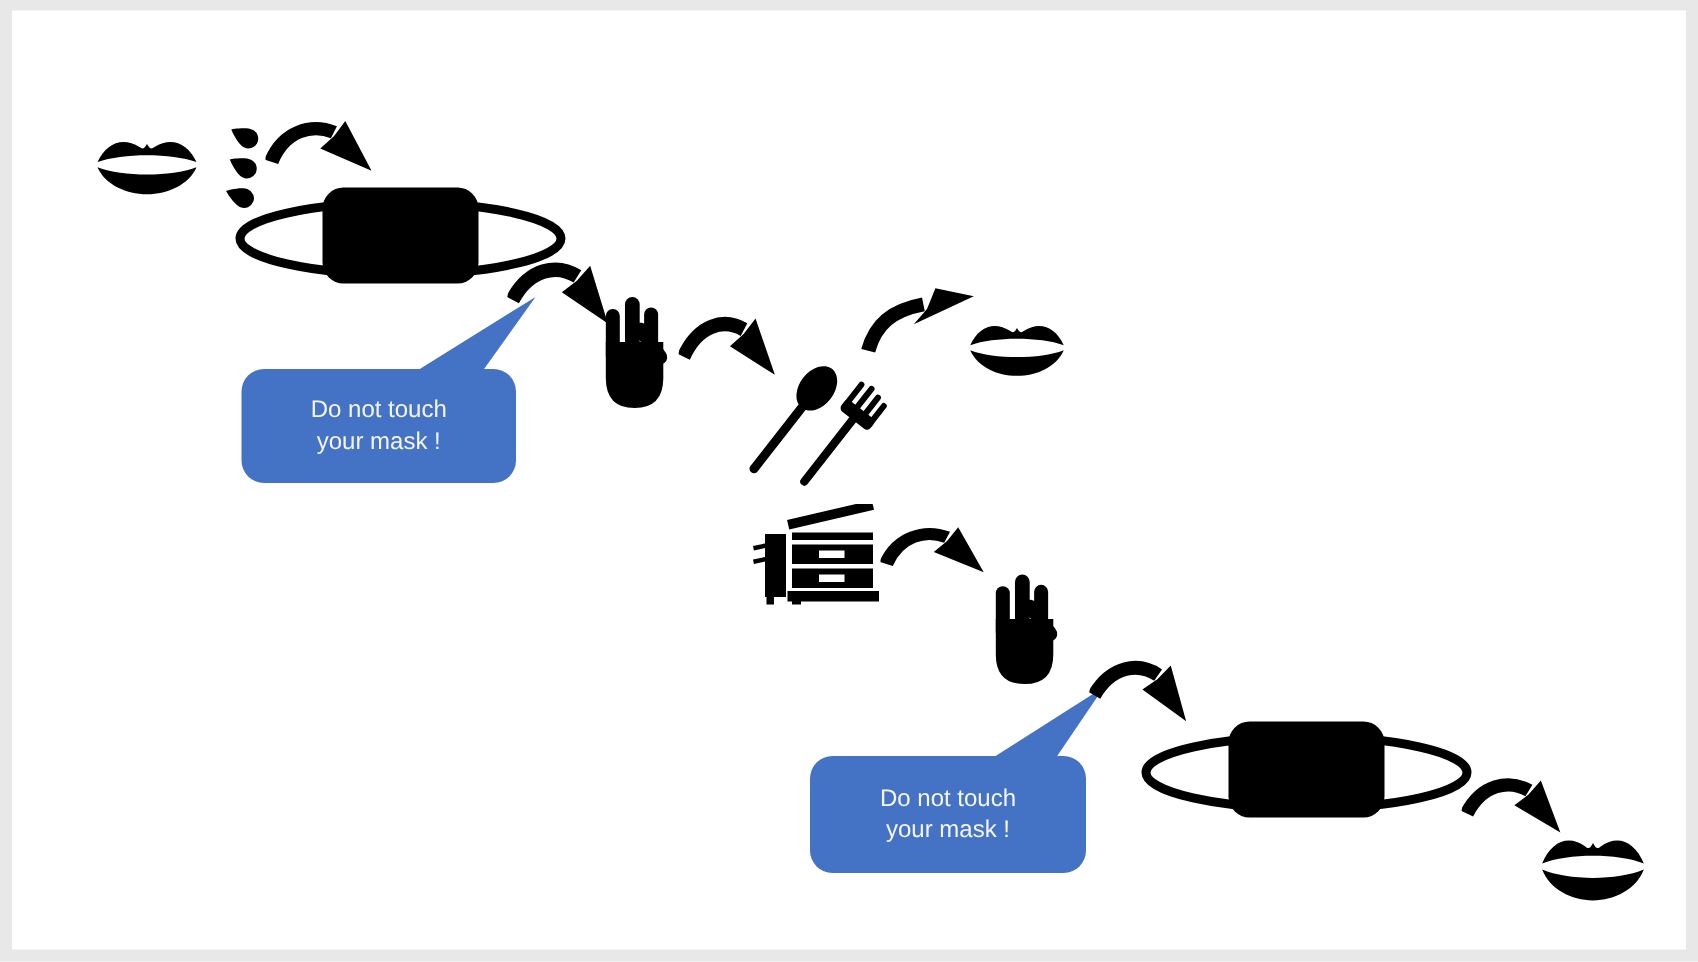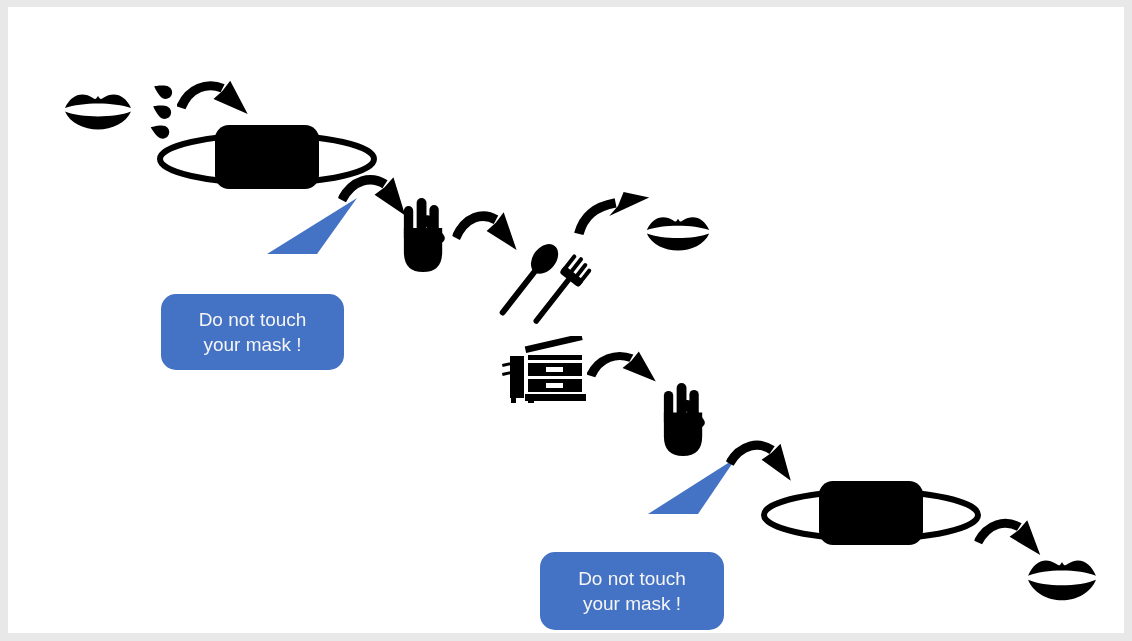--- a/index.html
+++ b/index.html
@@ -13,23 +13,22 @@
     position:absolute;left:8px;top:7px;width:1116px;height:626px;
     background:#ffffff;
   }
   .el{position:absolute;}
   .el svg{display:block;width:100%;height:100%;}
   .callout{
     background:#4472C4;
     border-radius:15px;
     color:#f5f5f5;
     display:flex;flex-direction:column;align-items:center;justify-content:center;
-    font-size:19px;line-height:1.32;text-align:center;
+    font-size:16px;line-height:1.32;text-align:center;
     z-index:3;
-    margin-top:48px;
   }
   .tail{z-index:2;}
   .arrow{z-index:2;}
   .icon{z-index:1;}
 </style>
 </head>
 <body>
 
 <svg width="0" height="0" style="position:absolute" aria-hidden="true">
   <defs>

